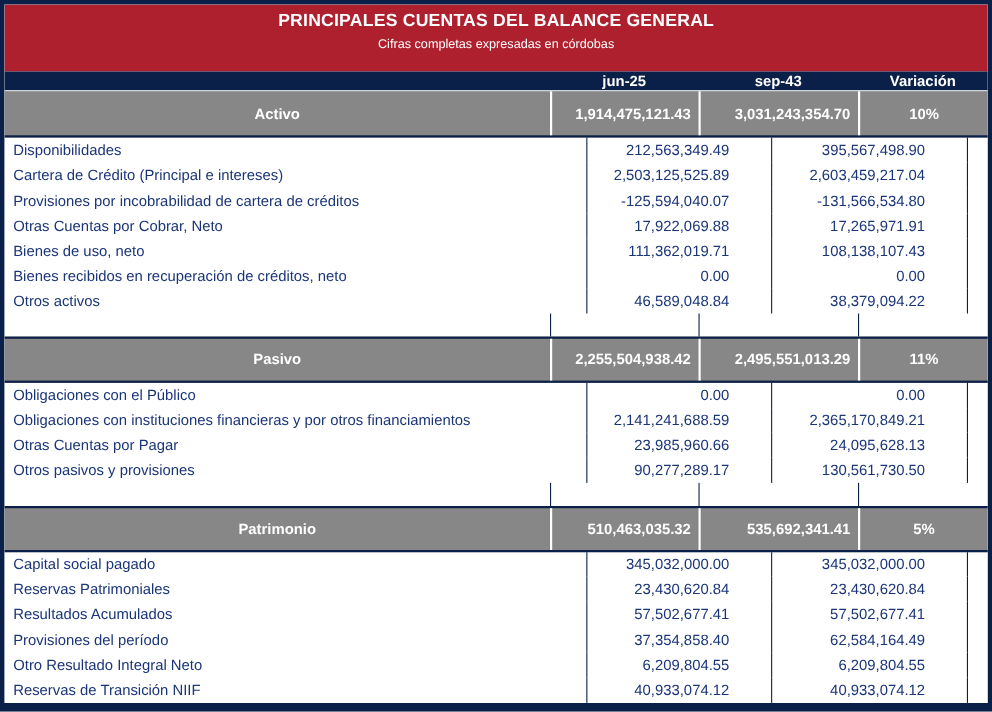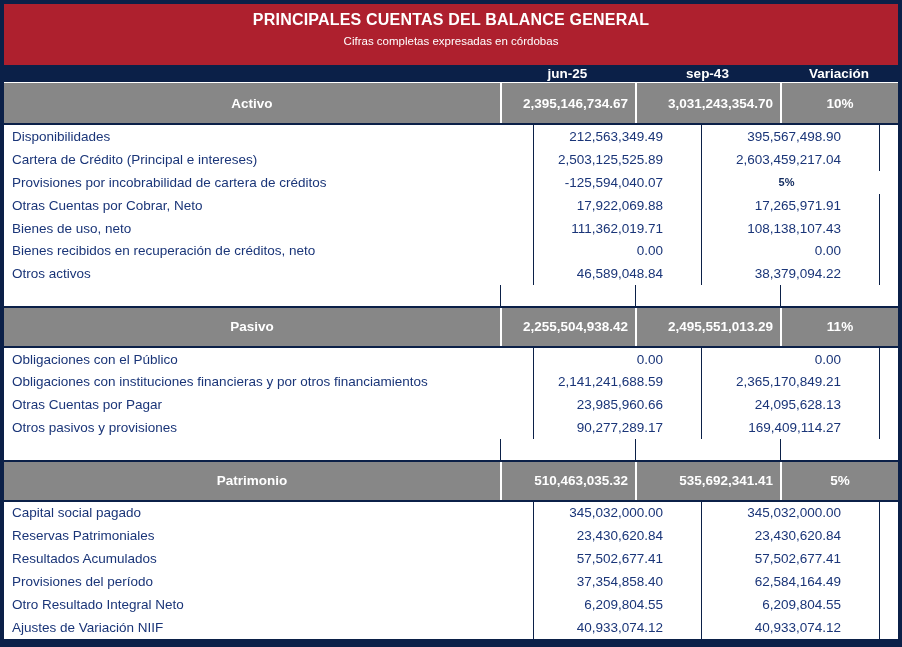--- a/index.html
+++ b/index.html
@@ -106,40 +106,41 @@
 
   <div class="row colhead">
     <div class="c1"></div>
     <div class="c2">jun-25</div>
     <div class="c3">sep-43</div>
     <div class="c4">Variación</div>
   </div>
 
   <div class="row section first">
     <div class="c1">Activo</div>
-    <div class="c2">2,395,146,734.67</div>
+    <div class="c2">1,914,475,121.43</div>
     <div class="c3">3,031,243,354.70</div>
     <div class="c4">10%</div>
   </div>
 
   <div class="row data">
     <div class="c1">Disponibilidades</div>
     <div class="c2">212,563,349.49</div>
     <div class="c3">395,567,498.90</div>
     <div class="c4">86%</div>
   </div>
   <div class="row data">
     <div class="c1">Cartera de Crédito (Principal e intereses)</div>
     <div class="c2">2,503,125,525.89</div>
     <div class="c3">2,603,459,217.04</div>
     <div class="c4">4%</div>
   </div>
   <div class="row data">
     <div class="c1">Provisiones por incobrabilidad de cartera de créditos</div>
     <div class="c2">-125,594,040.07</div>
+    <div class="c3">-131,566,534.80</div>
     <div class="c4">5%</div>
   </div>
   <div class="row data">
     <div class="c1">Otras Cuentas por Cobrar, Neto</div>
     <div class="c2">17,922,069.88</div>
     <div class="c3">17,265,971.91</div>
     <div class="c4">-4%</div>
   </div>
   <div class="row data">
     <div class="c1">Bienes de uso, neto</div>
@@ -188,21 +189,21 @@
   </div>
   <div class="row data">
     <div class="c1">Otras Cuentas por Pagar</div>
     <div class="c2">23,985,960.66</div>
     <div class="c3">24,095,628.13</div>
     <div class="c4">0%</div>
   </div>
   <div class="row data">
     <div class="c1">Otros pasivos y provisiones</div>
     <div class="c2">90,277,289.17</div>
-    <div class="c3">169,409,114.27</div>
+    <div class="c3">130,561,730.50</div>
     <div class="c4">18%</div>
   </div>
 
   <div class="row spacer">
     <div class="c1"></div>
     <div class="c2"></div>
     <div class="c3"></div>
     <div class="c4"></div>
   </div>
 
@@ -237,21 +238,21 @@
     <div class="c3">62,584,164.49</div>
     <div class="c4">68%</div>
   </div>
   <div class="row data">
     <div class="c1">Otro Resultado Integral Neto</div>
     <div class="c2">6,209,804.55</div>
     <div class="c3">6,209,804.55</div>
     <div class="c4">0%</div>
   </div>
   <div class="row data">
-    <div class="c1">Ajustes de Variación NIIF</div>
+    <div class="c1">Reservas de Transición NIIF</div>
     <div class="c2">40,933,074.12</div>
     <div class="c3">40,933,074.12</div>
     <div class="c4">0%</div>
   </div>
 
   <div class="row spacer bottom">
     <div class="c1"></div>
     <div class="c2"></div>
     <div class="c3"></div>
     <div class="c4"></div>

